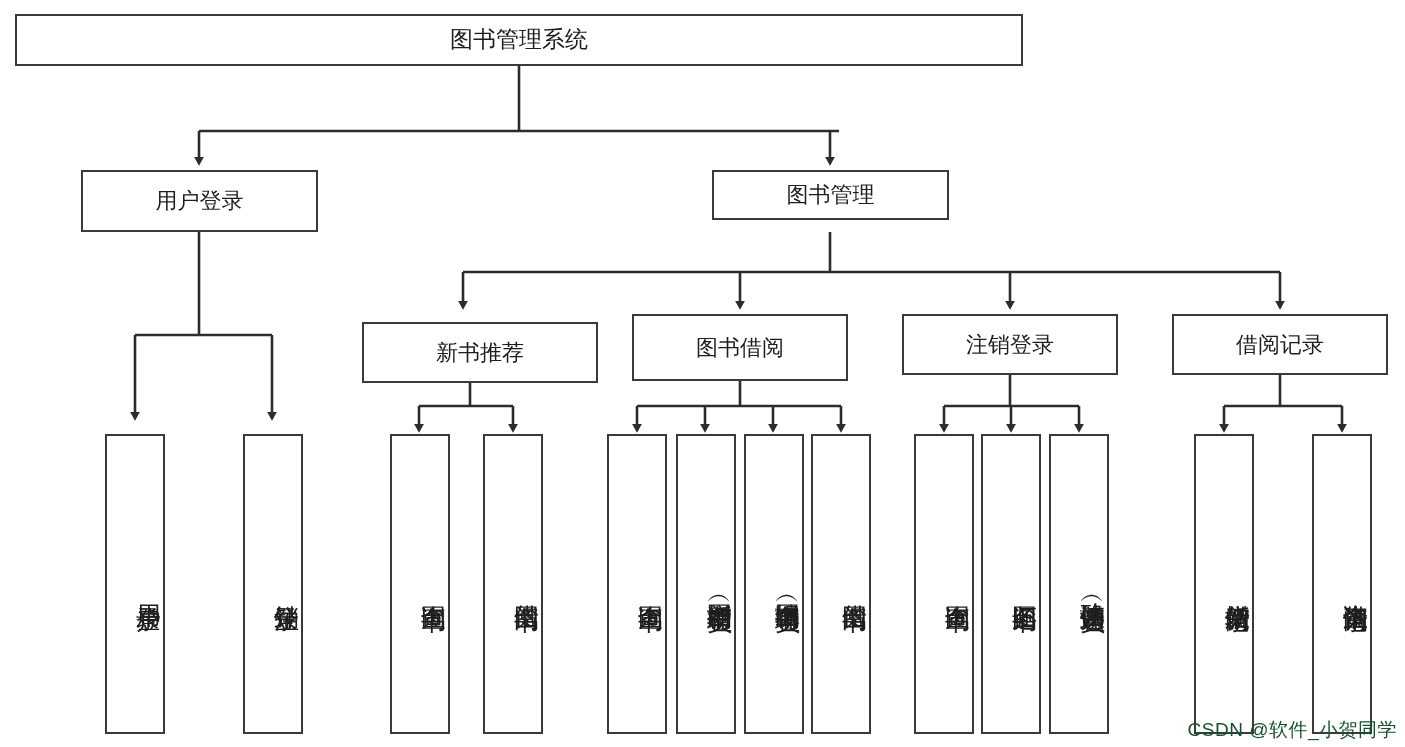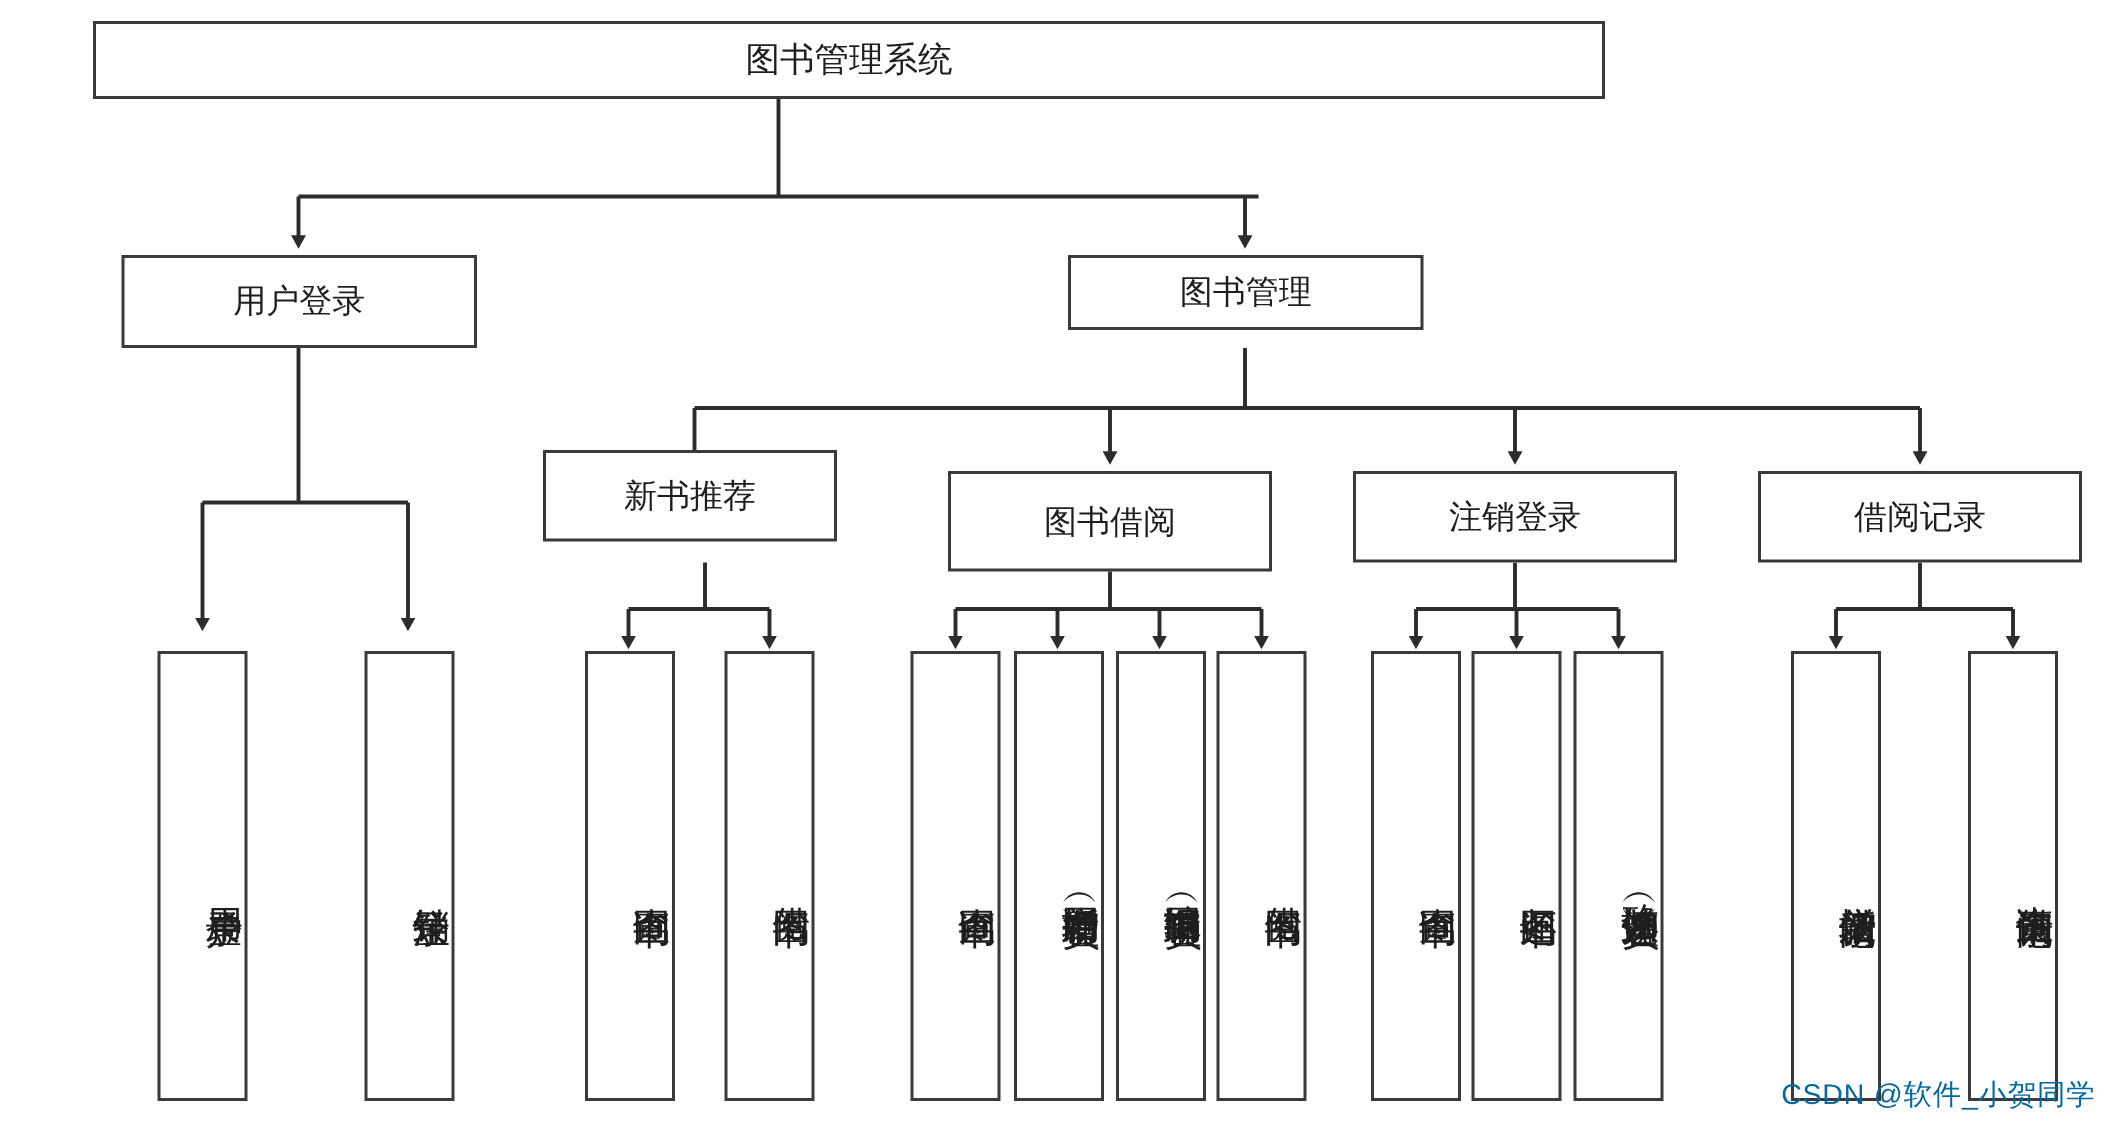--- a/index.html
+++ b/index.html
@@ -54,21 +54,21 @@
     justify-content: center;
   }
   .node.v span {
     display: block;
   }
   .watermark {
     position: absolute;
     right: 8px;
     bottom: 4px;
     font-size: 19px;
-    color: #0369a1;
+    color: #14532d;
     letter-spacing: 0.5px;
     white-space: nowrap;
   }
 </style>
 </head>
 <body>
 
 <div id="canvas">
 
   <svg class="wires" viewBox="0 0 1405 747" xmlns="http://www.w3.org/2000/svg">
@@ -114,32 +114,32 @@
       <path d="M1011,406 L1011,425" marker-end="url(#arrow)"></path>
       <path d="M1079,406 L1079,425" marker-end="url(#arrow)"></path>
 
       <path d="M1280,375 L1280,406"></path>
       <path d="M1224,406 L1342,406"></path>
       <path d="M1224,406 L1224,425" marker-end="url(#arrow)"></path>
       <path d="M1342,406 L1342,425" marker-end="url(#arrow)"></path>
     </g>
   </svg>
 
-  <div class="node root h" style="left:15px; top:14px; width:1008px; height:52px;margin-left:47px;">
+  <div class="node root h" style="left:15px; top:14px; width:1008px; height:52px;">
     <span>图书管理系统</span>
   </div>
 
   <div class="node h" style="left:81px; top:170px; width:237px; height:62px;">
     <span>用户登录</span>
   </div>
   <div class="node h" style="left:712px; top:170px; width:237px; height:50px;">
     <span>图书管理</span>
   </div>
 
-  <div class="node h" style="left:362px; top:300px; width:196px; height:61px;">
+  <div class="node h" style="left:362px; top:322px; width:236px; height:61px;">
     <span>新书推荐</span>
   </div>
   <div class="node h" style="left:632px; top:314px; width:216px; height:67px;justify-content:center;">
     <span>图书借阅</span>
   </div>
   <div class="node h" style="left:902px; top:314px; width:216px; height:61px;">
     <span>注销登录</span>
   </div>
   <div class="node h" style="left:1172px; top:314px; width:216px; height:61px;">
     <span>借阅记录</span>

